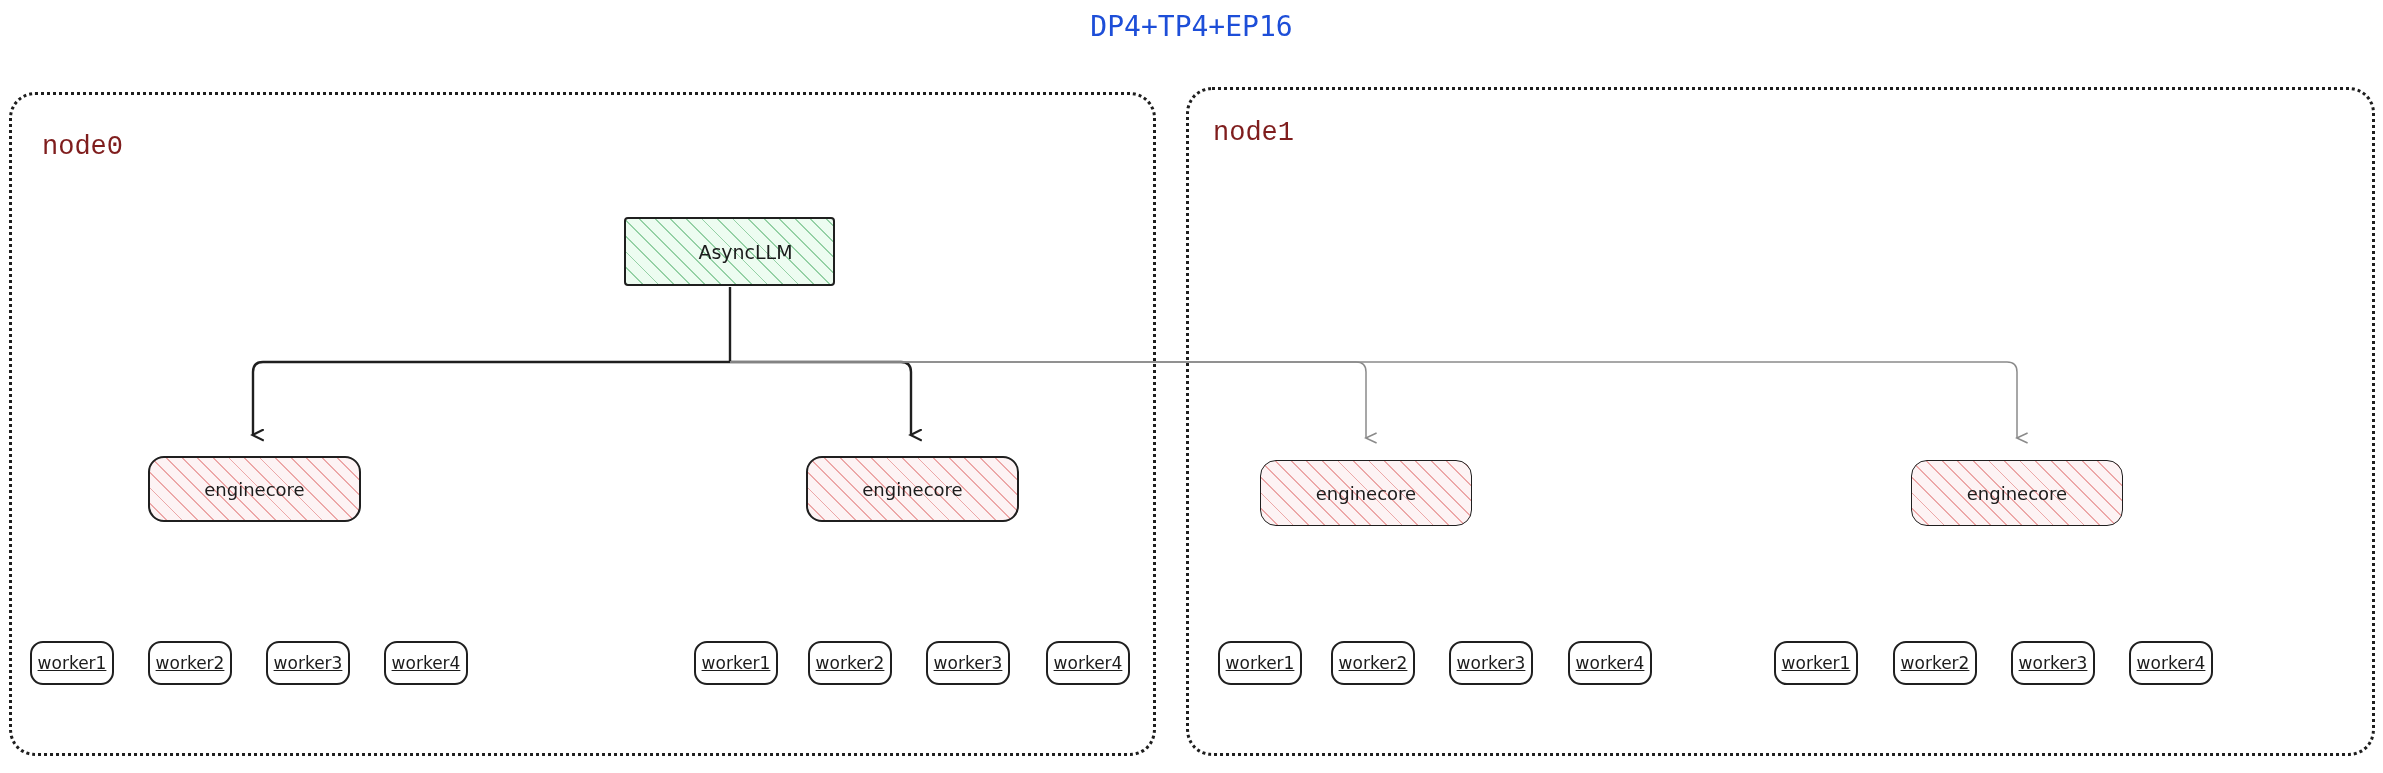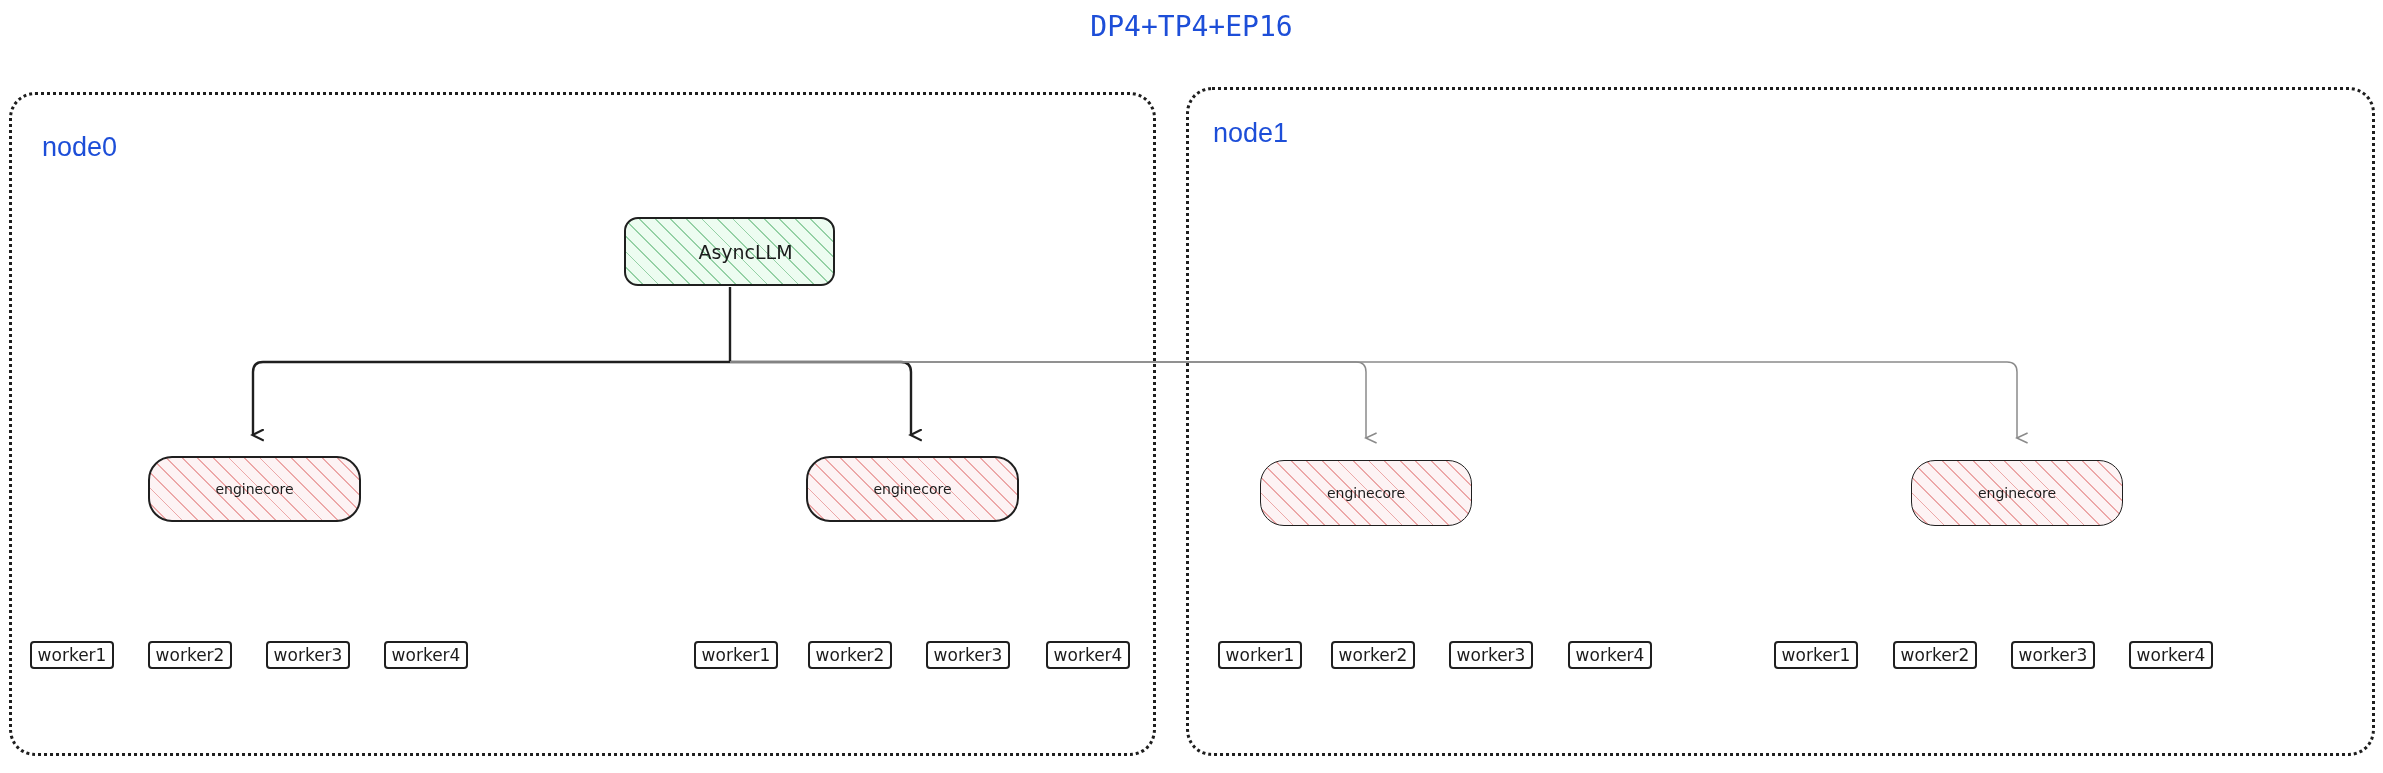--- a/index.html
+++ b/index.html
@@ -38,23 +38,23 @@
   
   .node-box {
     position: absolute;
     border: 3px dotted #1e1e1e;
     border-radius: 26px;
     background: transparent;
     box-sizing: border-box;
   }
   .node-label {
     position: absolute;
-    font-family: Liberation Sans, sans-serif;
+    font-family: Liberation Mono, monospace;
     font-size: 27px;
-    color: #1d4ed8;
+    color: #7f1d1d;
     white-space: nowrap;
   }
 
   
   .box {
     position: absolute;
     box-sizing: border-box;
     display: flex;
     align-items: center;
     justify-content: center;
@@ -64,55 +64,56 @@
     white-space: nowrap;
   }
 
   .box-api {
     border-radius: 14px;
     font-size: 19px;
     z-index: 3;
   }
 
   .box-async {
-    border-radius: 14px;
+    border-radius: 4px;
     font-size: 19px;
     z-index: 4;
     background-color: #ffffff;
     background-image: repeating-linear-gradient(
       45deg,
       rgba(60, 170, 90, 0.55) 0px,
       rgba(60, 170, 90, 0.55) 1.3px,
       rgba(236, 252, 240, 0.95) 1.3px,
       rgba(236, 252, 240, 0.95) 11px
     );
     padding-left: 32px;
   }
 
   .box-engine {
-    border-radius: 24px;
-    font-size: 14px;
+    border-radius: 16px;
+    font-size: 18px;
     z-index: 3;
     background-color: #fdf3f4;
     background-image: repeating-linear-gradient(
       45deg,
       rgba(226, 120, 120, 0.62) 0px,
       rgba(226, 120, 120, 0.62) 1.3px,
       rgba(253, 243, 244, 0.95) 1.3px,
       rgba(253, 243, 244, 0.95) 11px
     );
   }
   .box-engine.thin { border-width: 1.9px; }
 
   .box-worker {
-    border-radius: 4px;
+    border-radius: 13px;
     font-size: 17px;
     border-width: 2.2px;
-    height: 28px;
+    height: 44px;
     z-index: 3;
+    text-decoration: underline;
   }
 
   
   #connectors {
     position: absolute;
     left: 0;
     top: 0;
     width: 2383px;
     height: 773px;
     z-index: 1;

